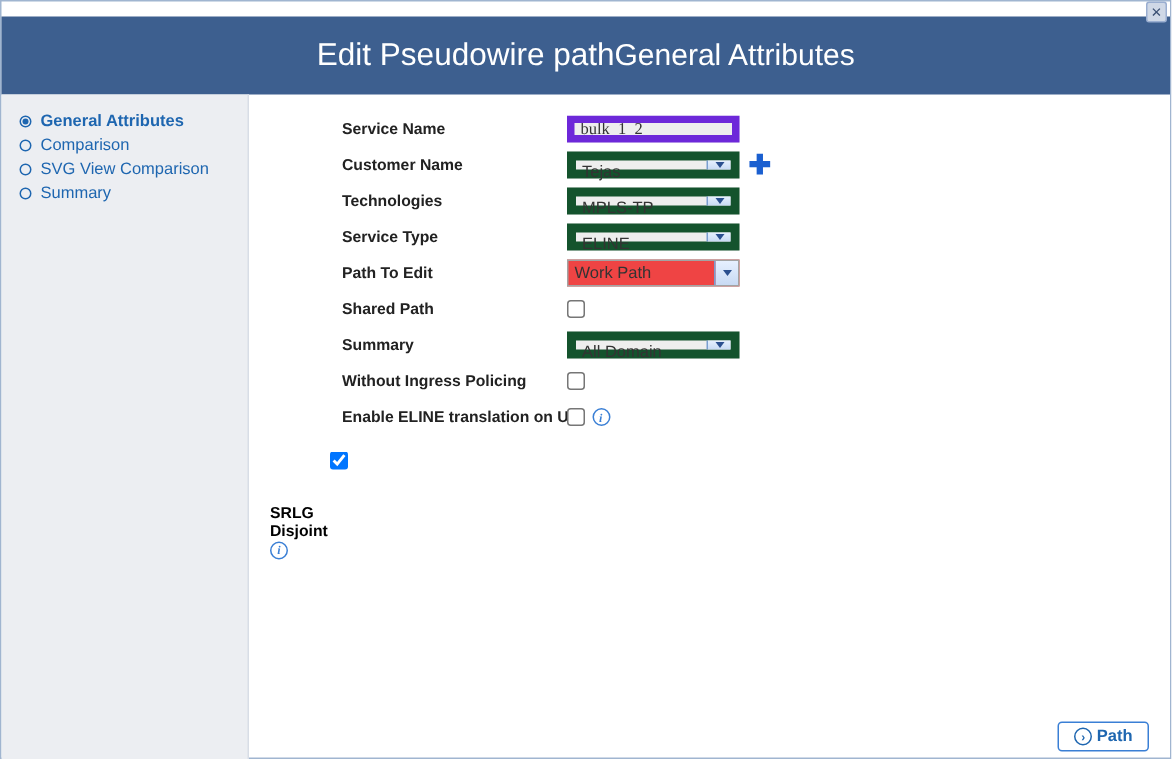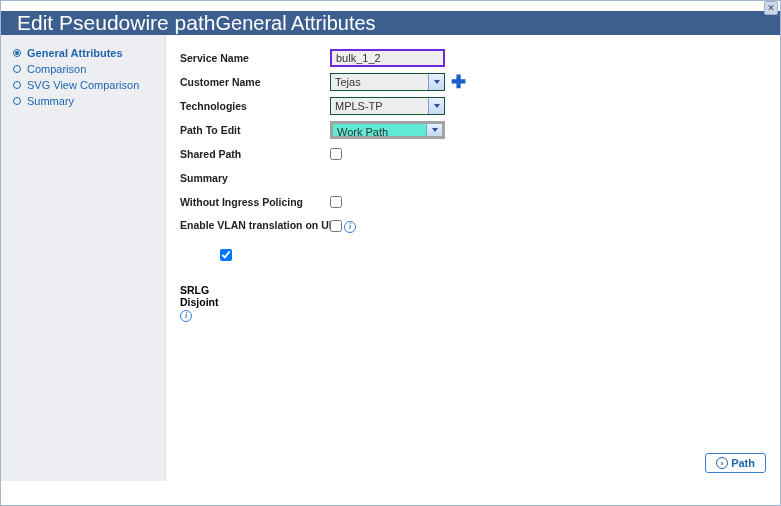--- a/index.html
+++ b/index.html
@@ -29,23 +29,23 @@
     color: #3a4f72;
     font-size: 9px;
     line-height: 12px;
     text-align: center;
     cursor: pointer;
     z-index: 5;
   }
   .header {
     background: #3d5f8f;
     color: #fff;
-    padding: 0 16px;
-    display: flex;
-    justify-content: flex-start;
+    padding: 14px 16px;
+    display: flex;
+    justify-content: center;
     align-items: center;
     margin-top: 10px;
   }
   .header-title {
     font-size: 21px;
     font-weight: 400;
   }
   .header-section {
     font-size: 20px;
     font-weight: 400;
@@ -102,42 +102,44 @@
     display: flex;
     align-items: center;
     margin-bottom: 6px;
     min-height: 18px;
   }
   .form-label {
     width: 150px;
     font-weight: bold;
     font-size: 10.5px;
     color: #222;
+    margin-left: 48px;
   }
   .text-input {
     width: 115px;
     height: 18px;
     background: #eee;
-    border: 2px solid #6d28d9;
+    border: 5px solid #6d28d9;
     padding: 0 4px;
     font-size: 11px;
     color: #333;
+    font-family: Liberation Serif, serif;
   }
   .select {
     width: 115px;
     height: 18px;
     background: #eee;
-    border: 1px solid #14532d;
+    border: 6px solid #14532d;
     padding: 0 4px;
     font-size: 11px;
     color: #333;
     position: relative;
     line-height: 16px;
   }
-  .select.white { background: #5eead4; border: 3px solid #a3a3a3; }
+  .select.white { background: #ef4444; border: 1px solid #a3a3a3; }
   .select .caret {
     position: absolute;
     right: 0; top: 0;
     width: 16px;
     height: 100%;
     background: linear-gradient(#e6f0ff, #c8daf3);
     border-left: 1px solid #7a9ed0;
     display: flex;
     align-items: center;
     justify-content: center;
@@ -268,46 +270,57 @@
         </div>
 
         <div class="form-row">
           <div class="form-label">Technologies</div>
           <div class="select">
             <span>MPLS-TP</span>
             <span class="caret"></span>
           </div>
         </div>
 
+        <div class="form-row">
+          <div class="form-label">Service Type</div>
+          <div class="select">
+            <span>ELINE</span>
+            <span class="caret"></span>
+          </div>
+        </div>
 
         <div class="form-row">
           <div class="form-label">Path To Edit</div>
           <div class="select white">
             <span>Work Path</span>
             <span class="caret"></span>
           </div>
         </div>
 
         <div class="form-row">
           <div class="form-label">Shared Path</div>
           <input type="checkbox" class="checkbox" style="">
         </div>
 
         <div class="form-row">
           <div class="form-label">Summary</div>
+          <div class="select">
+            <span>All Domain</span>
+            <span class="caret"></span>
+          </div>
         </div>
 
         <div class="form-row">
           <div class="form-label">Without Ingress Policing</div>
           <input type="checkbox" class="checkbox" style="">
         </div>
 
         <div class="form-row">
           <div class="form-label" style="width:180px">
-            <span>Enable VLAN translation on UNI</span>
+            <span>Enable ELINE translation on UNI</span>
             <span class="info-icon">i</span>
           </div>
           <input type="checkbox" class="checkbox" style="margin-left: -30px;">
         </div>
 
         <div class="srlg-row">
           <div class="srlg-label-wrap">
             <span>SRLG Disjoint</span><br>
             <span class="info-icon">i</span>
           </div>

